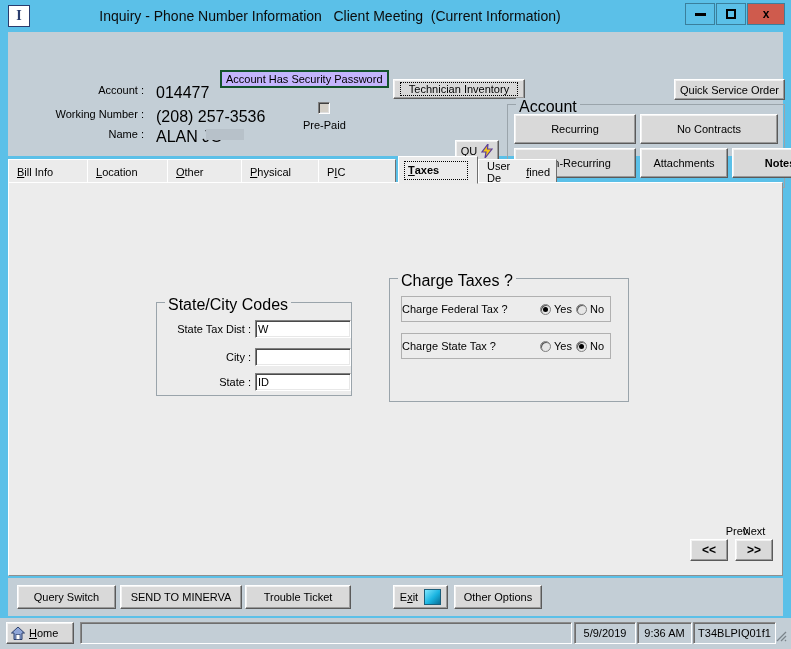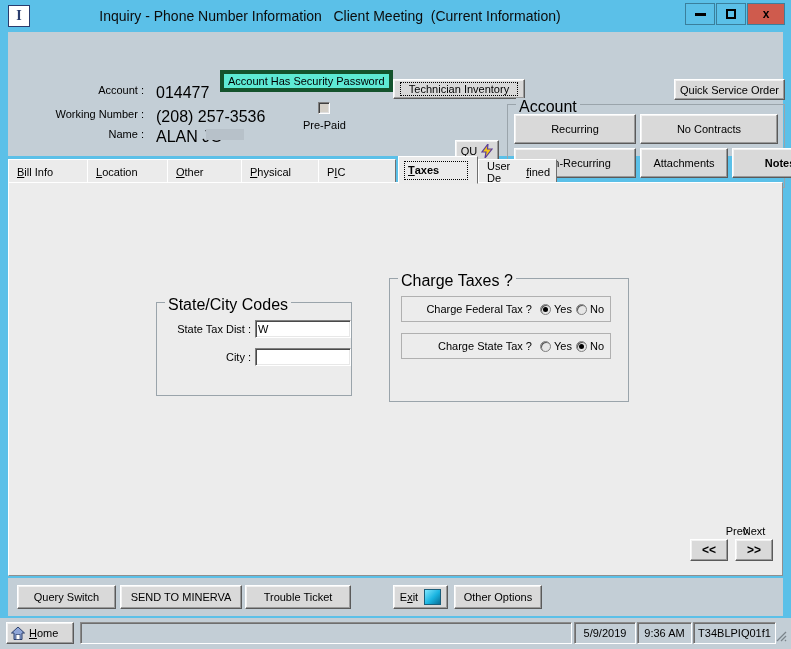--- a/index.html
+++ b/index.html
@@ -96,22 +96,22 @@
     width: 775px; height: 124px;
     background: #c3ced6;
     box-sizing: border-box;
   }
   .lbl { position: absolute; white-space: nowrap; font-size: 11px; color: #000; }
   .val { position: absolute; white-space: nowrap; font-size: 16px; color: #000; }
 
   .secbanner {
     position: absolute;
     left: 212px; top: 38px;
-    background: #5eead4;
-    border: 4px solid #14532d;
+    background: #c4b5fd;
+    border: 2px solid #14532d;
     padding: 1px 4px;
     font-size: 11px;
     white-space: nowrap;
     color: #000;
   }
   .prepaid-wrap {
     position: absolute;
     left: 295px; top: 70px;
     display: flex;
     align-items: center;
@@ -293,21 +293,20 @@
   .taxline {
     position: absolute;
     border: 1px solid #b0b0b0;
     box-sizing: border-box;
     display: flex;
     align-items: center;
     background: transparent;
   }
   .taxline .tl-label {
     flex: 1 1 auto;
-    text-align: right;
     font-size: 11px;
     padding-right: 8px;
     white-space: nowrap;
   }
   .radio-group { display: flex; align-items: center; gap: 4px; padding-right: 6px; }
   .radio-opt { display: flex; align-items: center; gap: 3px; font-size: 11px; }
   .radio {
     width: 11px; height: 11px;
     border-radius: 50%;
     background: #e6e6e6;
@@ -510,20 +509,24 @@
     <div class="fld-row" style="left:-10px; top:17px;">
       <span class="fld-label" style="width:104px;">State Tax Dist :</span>
       <input class="txtbox" style="width: 96px; height: 18px;" type="text" value="W">
     </div>
 
     <div class="fld-row" style="left:-10px; top:45px;">
       <span class="fld-label" style="width:104px;">City :</span>
       <input class="txtbox" style="width: 96px; height: 18px;" type="text" value="">
     </div>
 
+    <div class="fld-row" style="left:-10px; top:70px;">
+      <span class="fld-label" style="width:104px;">State :</span>
+      <input class="txtbox" style="width: 96px; height: 18px;" type="text" value="ID">
+    </div>
   </div>
 
   <div class="gb gb-chargetaxes">
     <span class="gb-title">Charge Taxes ?</span>
 
     <div class="taxline" style="left:11px; top:17px; width:210px; height:26px;">
       <span class="tl-label">Charge Federal Tax ?</span>
       <span class="radio-group">
         <span class="radio-opt">
           <span class="radio on"></span>

